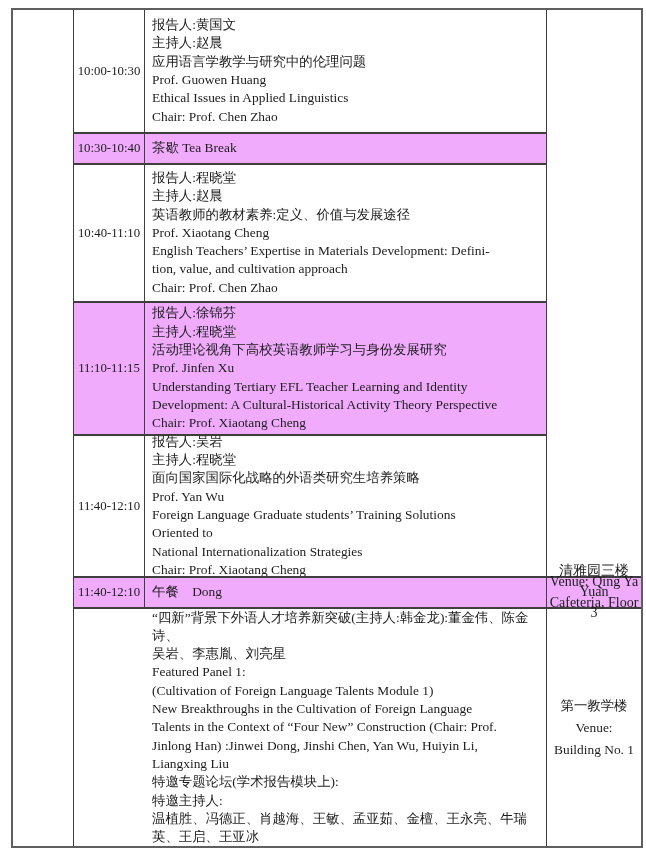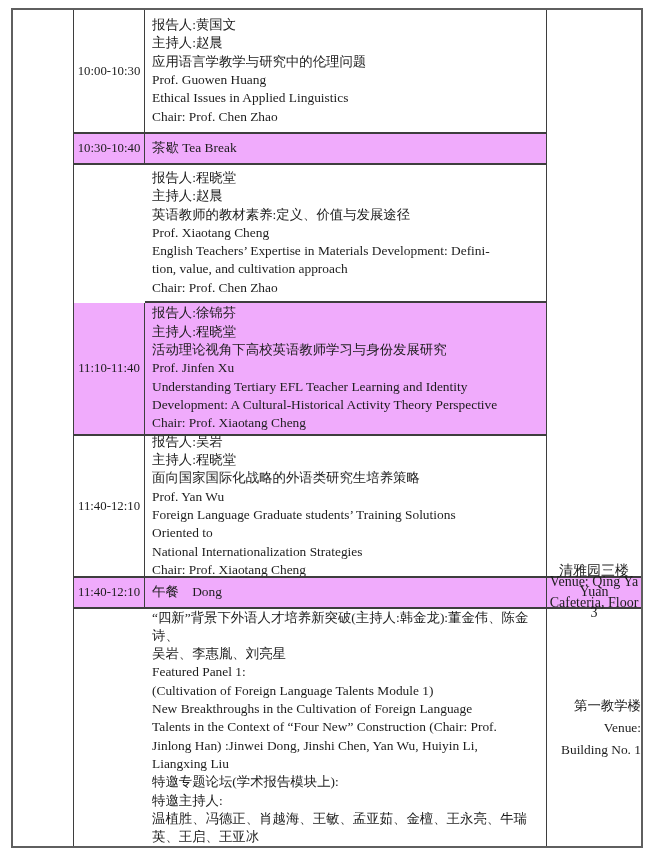--- a/index.html
+++ b/index.html
@@ -27,21 +27,21 @@
   .leftcol { grid-column: 1; grid-row: 1 / 8; border-bottom: none; }
   .timecol { grid-column: 2; display: flex; align-items: center; justify-content: center;
              font-size: 12.8px; white-space: nowrap; }
   .contentcol { grid-column: 3; display: flex; flex-direction: column; justify-content: center;
                 padding: 2px 16px 2px 7px; font-size: 13.4px; line-height: 18.3px;
                 white-space: pre-line; overflow: hidden; }
   .venuecol { grid-column: 4; border-right: none; display: flex; flex-direction: column;
               justify-content: center; text-align: center; }
   .venue-empty { grid-row: 1 / 6; }
   .venue-lunch { grid-row: 6; font-size: 14px; line-height: 10.5px; white-space: pre-line; }
-  .venue-afternoon { grid-row: 7; font-size: 13.4px; line-height: 22px; white-space: pre-line; text-align: right; }
+  .venue-afternoon { grid-row: 7; font-size: 13.4px; line-height: 22px; white-space: pre-line; }
   .r1 { grid-row: 1; } .r2 { grid-row: 2; } .r3 { grid-row: 3; } .r4 { grid-row: 4; }
   .r5 { grid-row: 5; } .r6 { grid-row: 6; } .r7 { grid-row: 7; }
   .last { border-bottom: none; }
   .shaded { background: #f0abfc; }
 </style>
 </head>
 <body>
 
 <div class="page">
   <div class="tbl">
@@ -52,29 +52,30 @@
     <div class="cell contentcol r1">报告人:黄国文
 主持人:赵晨
 应用语言学教学与研究中的伦理问题
 Prof. Guowen Huang
 Ethical Issues in Applied Linguistics
 Chair: Prof. Chen Zhao</div>
 
     <div class="cell timecol r2 shaded">10:30-10:40</div>
     <div class="cell contentcol r2 shaded">茶歇 Tea Break</div>
 
+    <div class="cell timecol r3">10:40-11:10</div>
     <div class="cell contentcol r3">报告人:程晓堂
 主持人:赵晨
 英语教师的教材素养:定义、价值与发展途径
 Prof. Xiaotang Cheng
 English Teachers’ Expertise in Materials Development: Defini-
 tion, value, and cultivation approach
 Chair: Prof. Chen Zhao</div>
 
-    <div class="cell timecol r4 shaded">11:10-11:40</div>
+    <div class="cell timecol r4 shaded">11:10-11:15</div>
     <div class="cell contentcol r4 shaded">报告人:徐锦芬
 主持人:程晓堂
 活动理论视角下高校英语教师学习与身份发展研究
 Prof. Jinfen Xu
 Understanding Tertiary EFL Teacher Learning and Identity
 Development: A Cultural-Historical Activity Theory Perspective
 Chair: Prof. Xiaotang Cheng</div>
 
     <div class="cell timecol r5">11:40-12:10</div>
     <div class="cell contentcol r5">报告人:吴岩

